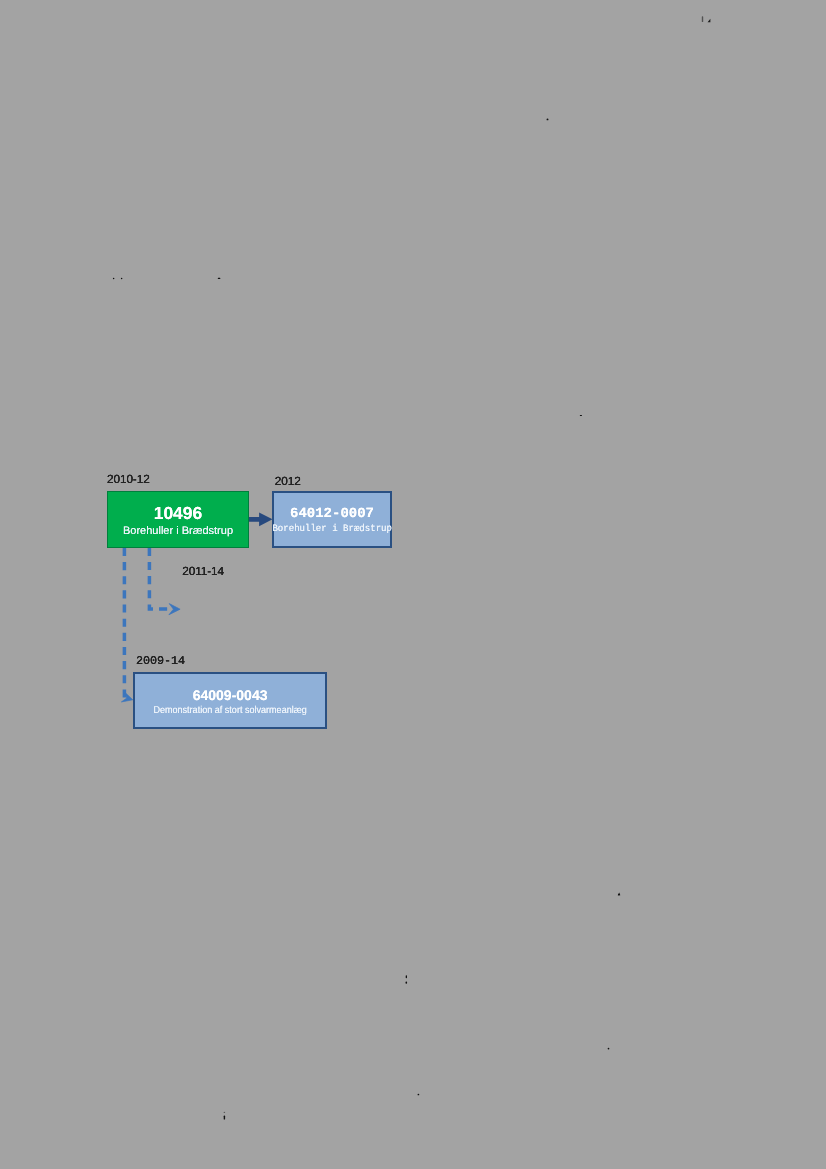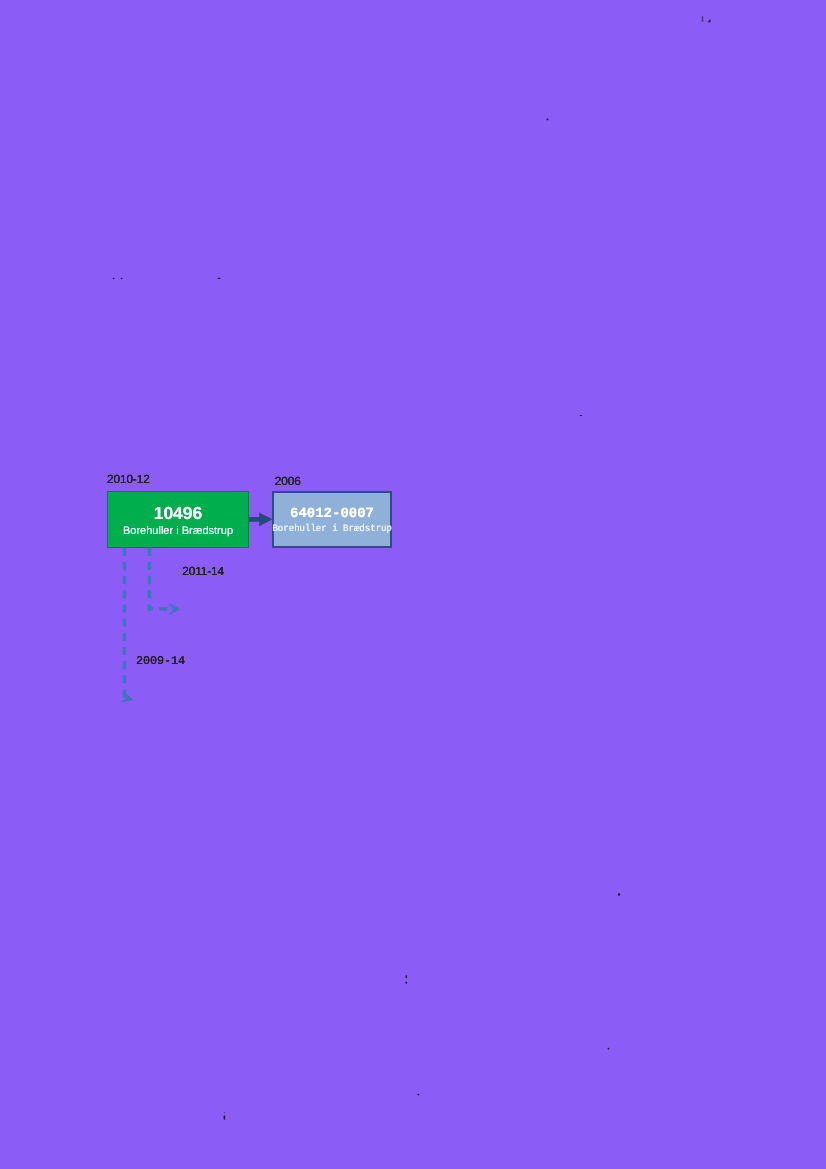--- a/index.html
+++ b/index.html
@@ -18,21 +18,21 @@
     -webkit-font-smoothing: antialiased;
     text-rendering: geometricPrecision;
   }
   
   .page { transform: translateZ(0); }
   .box, .node-label { will-change: opacity; }
   .box, .node-label, .box .title, .box .sub { -webkit-font-smoothing: antialiased; }
   .page {
     position: absolute;
     inset: 0;
-    background: #8b5cf6;
+    background: #a3a3a3;
   }
 
   
   #diagram {
     position: absolute;
     left: 0;
     top: 0;
     width: 826px;
     height: 1169px;
   }
@@ -124,35 +124,39 @@
 
       <g>
         <path d="M124.4 547.9 L124.4 699.1" fill="none" stroke-width="3.5" stroke-dasharray="8.1 6.05" stroke-linecap="butt" stroke="#3C76BD"></path>
         <g transform="rotate(16 132.8 699.8)">
           <path d="M132.8 699.8 L122.7 694.6 L126.5 699.8 L122.4 705.0 Z" stroke-width="0.6" stroke-linejoin="miter" fill="#3C76BD" stroke="#3C76BD"></path>
         </g>
       </g>
     </svg>
 
     <div class="node-label" id="lbl-0">2010-12</div>
-    <div class="node-label" id="lbl-1">2006</div>
+    <div class="node-label" id="lbl-1">2012</div>
     <div class="node-label" id="lbl-2">2011-14</div>
     <div class="node-label" id="lbl-3">2009-14</div>
 
     <div class="box green" id="box-0" style="left: 107px; top: 491px; width: 142px; height: 56.6px;">
       <div class="title">10496</div>
       <div class="sub">Borehuller i Brædstrup</div>
     </div>
 
     <div class="box blue" id="box-1" style="left: 271.8px; top: 490.9px; width: 120.4px; height: 57px; font-family: Liberation Mono, monospace;">
       <div class="title">64012-0007</div>
       <div class="sub">Borehuller i Brædstrup</div>
     </div>
 
 
+    <div class="box blue" id="box-3" style="left: 133px; top: 672px; width: 194.2px; height: 57.2px;">
+      <div class="title">64009-0043</div>
+      <div class="sub">Demonstration af stort solvarmeanlæg</div>
+    </div>
   </div>
 
   <svg id="specks" width="826" height="1169" viewBox="0 0 826 1169">
     <g fill="#111111">
       <rect x="701.8" y="16.3" width="1.4" height="5.8" rx="0.6" opacity="0.55"></rect>
       <path d="M707.6 22.2 L710.4 18.8 L710.4 22.2 Z" opacity="0.92"></path>
       <ellipse cx="547.5" cy="119.4" rx="0.95" ry="0.95"></ellipse>
       <ellipse cx="113.6" cy="278.5" rx="0.75" ry="0.75"></ellipse>
       <ellipse cx="121.6" cy="278.5" rx="0.75" ry="0.75"></ellipse>
       <rect x="217.8" y="277.8" width="2.5" height="1.3" rx="0.5"></rect>

